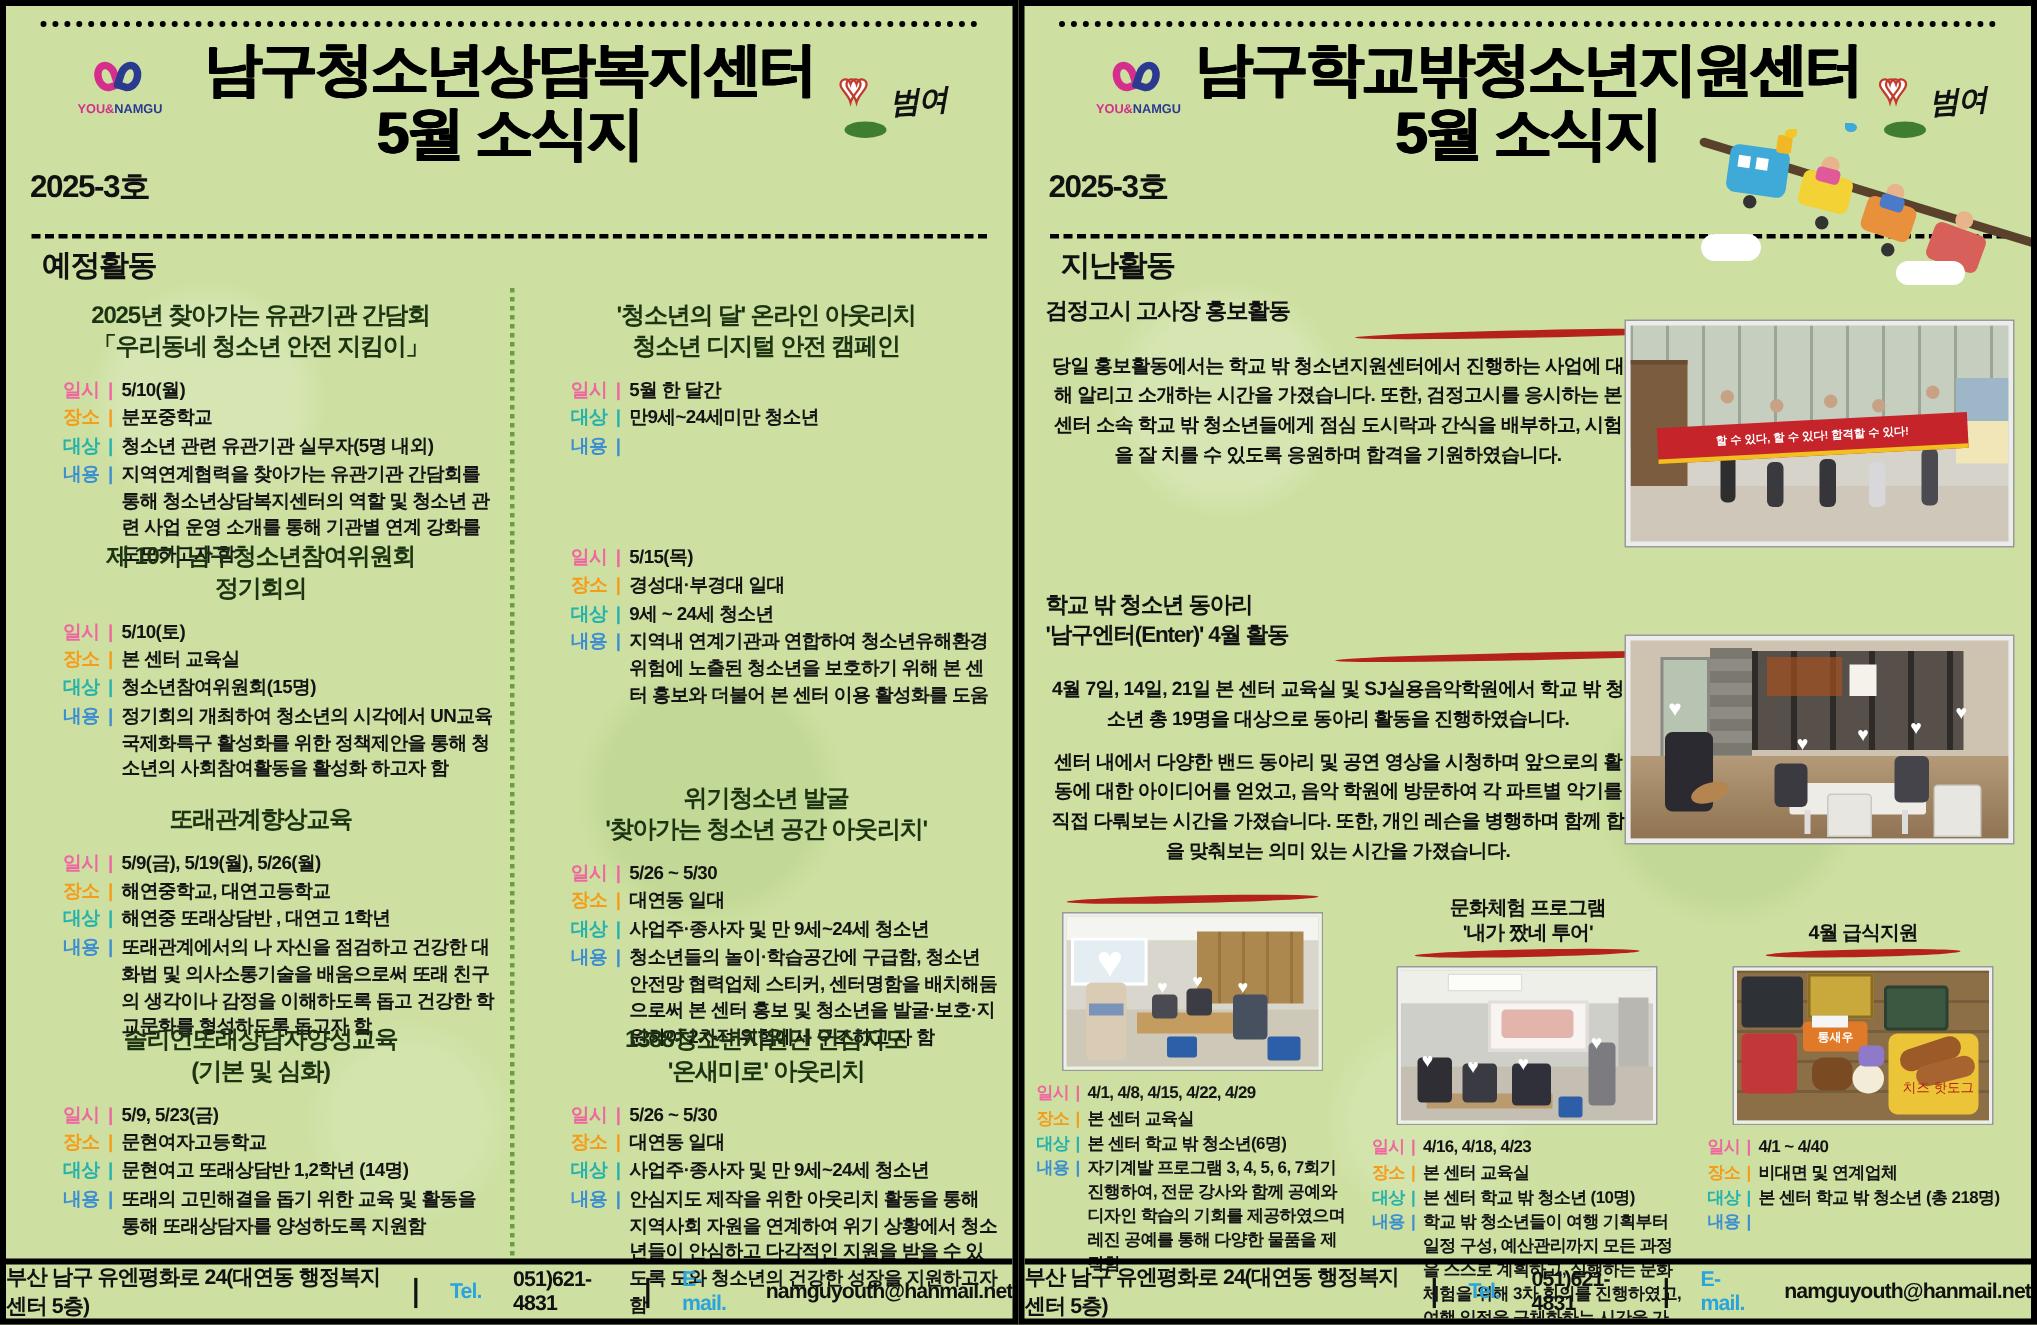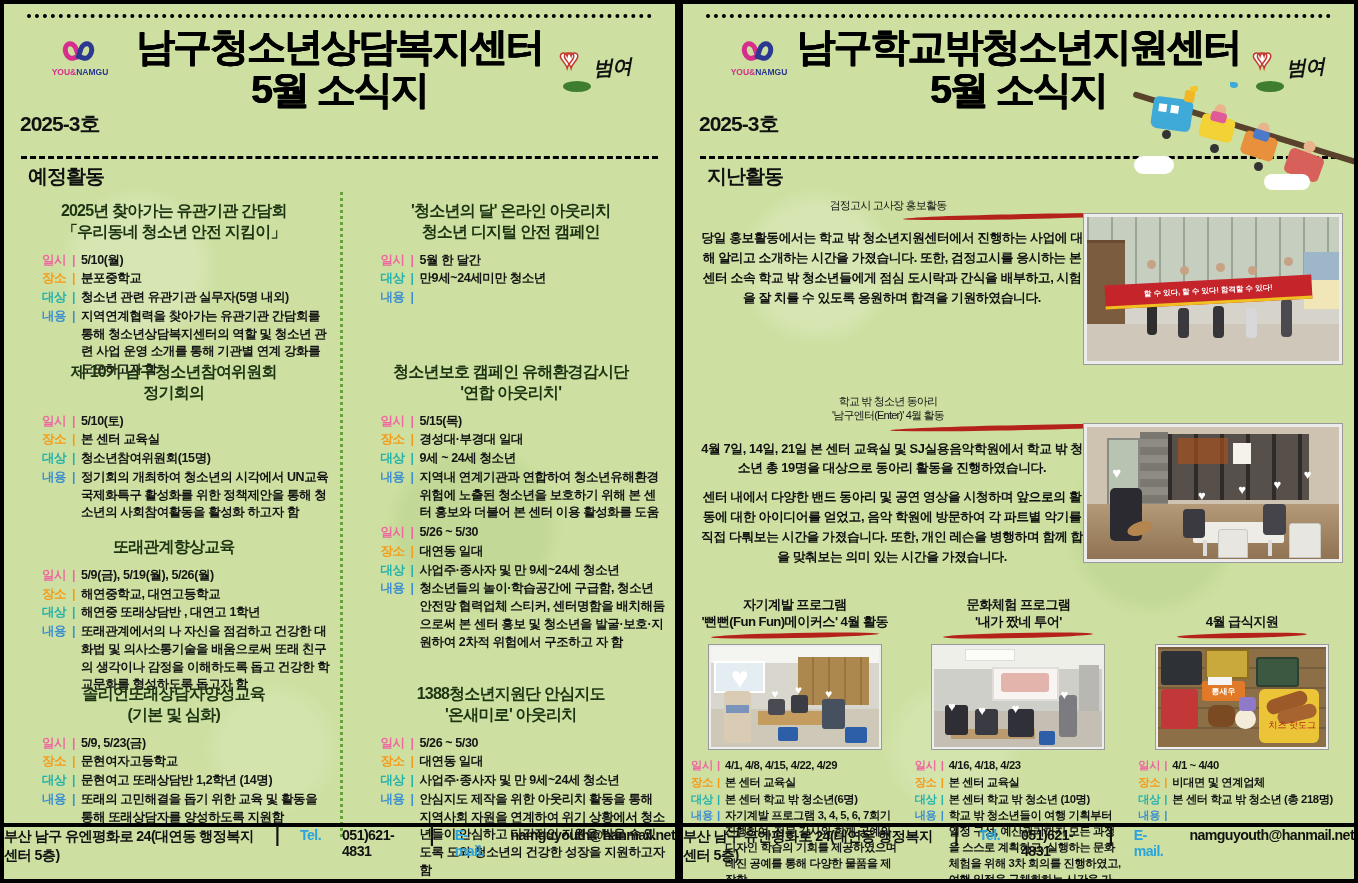--- a/index.html
+++ b/index.html
@@ -46,40 +46,40 @@
   .item-title { text-align:center; font-size:16px; font-weight:900; color:#1d3413; white-space:pre-line; line-height:1.3; margin-bottom:9px; letter-spacing:-0.8px; }
   .frow { display:flex; font-size:12.5px; font-weight:700; line-height:1.42; color:#141414; margin:1px 0; padding-left:26px; letter-spacing:-0.4px; }
   .fl { flex:0 0 30px; }
   .fs { flex:0 0 9px; }
   .fv { flex:1; padding-right:2px; }
 
   
   .sec { position:relative; margin-left:14px; }
   .sec1 { height:196px; margin-top:8px; }
   .sec2 { height:196px; }
-  .sec-title { width:382px; text-align:center; font-size:11px; font-weight:400; white-space:pre-line; line-height:1.3; letter-spacing:-0.8px; }
+  .sec-title { width:382px; font-size:15px; font-weight:700; white-space:pre-line; line-height:1.3; letter-spacing:-0.8px; }
   .swoosh { height:5px; border-radius:50%; margin:2px auto 8px; transform:rotate(-1.2deg); }
   .sec-text { width:390px; text-align:center; font-size:12.8px; font-weight:700; line-height:1.55; color:#101010; margin-top:9px; letter-spacing:-0.4px; }
   .ph { position:absolute; border:3px solid #ececec; box-shadow:0 0 0 1px #9a9a9a; overflow:hidden; background:#d6d3ca; }
   .sec-photo1 { top:16px; right:12px; width:258px; height:150px; }
   .sec-photo2 { top:30px; right:12px; width:258px; height:138px; }
 
   .programs { display:flex; margin-top:4px; }
   .prog { width:33.33%; padding:0 6px; position:relative; text-align:center; }
   .prog-title { font-size:13.2px; font-weight:900; white-space:pre-line; line-height:1.3; min-height:36px; display:flex; align-items:flex-end; justify-content:center; letter-spacing:-0.6px; }
   .prog .swoosh { margin:3px auto 7px; }
   .prog-photo { position:relative; width:172px; height:104px; margin:0 auto; border:2px solid #eee; box-shadow:0 0 0 1px #999; overflow:hidden; }
   .prog-fields { text-align:left; margin-top:9px; }
   .prog .frow { font-size:11.3px; padding-left:2px; line-height:1.4; }
   .prog .fl { flex:0 0 26px; }
   .prog .fs { flex:0 0 8px; }
 
   .footer {
-    position:absolute; left:0; right:0; bottom:16px; height:40px; border-top:4px solid #000;
-    display:flex; justify-content:center; gap:21px;
+    position:absolute; left:0; right:0; bottom:0; height:40px; border-top:4px solid #000;
+    display:flex; align-items:center; justify-content:center; gap:21px;
     font-size:14.2px; font-weight:800; letter-spacing:-0.6px;
   }
   .footer .bar { font-size:17px; font-weight:900; transform:scaleY(1.25); }
 
   .abs { position:absolute; }
   .heart { color:#fff; position:absolute; }
 
   
   .train { position:absolute; right:2px; top:86px; width:218px; height:92px; }
 </style>
@@ -228,22 +228,20 @@
               <span class="fs" style="color: rgb(39, 178, 171);">|</span>
               <span class="fv">만9세~24세미만 청소년</span>
             </div>
           <div class="frow">
               <span class="fl" style="color: rgb(62, 143, 208);">내용</span>
               <span class="fs" style="color: rgb(62, 143, 208);">|</span>
             </div>
         </div>
 
         <div class="item">
-          <div class="item-title">청소년보호 캠페인 유해환경감시단
-'연합 아웃리치'</div>
           <div class="frow">
               <span class="fl" style="color: rgb(238, 103, 160);">일시</span>
               <span class="fs" style="color: rgb(238, 103, 160);">|</span>
               <span class="fv">5/15(목)</span>
             </div>
           <div class="frow">
               <span class="fl" style="color: rgb(245, 156, 27);">장소</span>
               <span class="fs" style="color: rgb(245, 156, 27);">|</span>
               <span class="fv">경성대·부경대 일대</span>
             </div>
@@ -253,20 +251,22 @@
               <span class="fv">9세 ~ 24세 청소년</span>
             </div>
           <div class="frow">
               <span class="fl" style="color: rgb(62, 143, 208);">내용</span>
               <span class="fs" style="color: rgb(62, 143, 208);">|</span>
               <span class="fv">지역내 연계기관과 연합하여 청소년유해환경 위험에 노출된 청소년을 보호하기 위해 본 센터 홍보와 더불어 본 센터 이용 활성화를 도움</span>
             </div>
         </div>
 
         <div class="item">
+          <div class="item-title">위기청소년 발굴
+'찾아가는 청소년 공간 아웃리치'</div>
           <div class="frow">
               <span class="fl" style="color: rgb(238, 103, 160);">일시</span>
               <span class="fs" style="color: rgb(238, 103, 160);">|</span>
               <span class="fv">5/26 ~ 5/30</span>
             </div>
           <div class="frow">
               <span class="fl" style="color: rgb(245, 156, 27);">장소</span>
               <span class="fs" style="color: rgb(245, 156, 27);">|</span>
               <span class="fv">대연동 일대</span>
             </div>
@@ -422,22 +422,20 @@
         <span class="heart" style="left:74%;top:38%;font-size:13px">♥</span>
         <span class="heart" style="left:86%;top:30%;font-size:13px">♥</span>
         <div class="abs" style="left:38%;bottom:16%;width:9%;height:22%;background:#3a3a40;border-radius:4px"></div>
         <div class="abs" style="left:70%;bottom:18%;width:9%;height:24%;background:#44444a;border-radius:4px"></div>
       </div>
     </div>
 
     <div class="programs">
 
       <div class="prog">
-        <div class="prog-title">자기계발 프로그램
-'뻔뻔(Fun Fun)메이커스' 4월 활동</div>
         <div class="swoosh" style="width: 168px; background: rgb(181, 34, 26);"></div>
         <div class="prog-photo">
           <div class="abs" style="left:0;top:0;right:0;height:16%;background:#f4f4f0"></div>
           <div class="abs" style="left:0;top:16%;right:0;height:48%;background:#d9d7cd"></div>
           <div class="abs" style="left:2%;top:14%;width:30%;height:32%;background:#e3edf2;border:2px solid #fff"></div>
           <div class="abs" style="left:52%;top:10%;width:42%;height:48%;background:repeating-linear-gradient(90deg,#ad884e 0 14px,#9a7440 14px 16px)"></div>
           <div class="abs" style="left:0;bottom:0;right:0;height:38%;background:#cdc8b8"></div>
           <div class="abs" style="left:28%;bottom:22%;width:44%;height:14%;background:#c59c60"></div>
           <div class="abs" style="left:8%;bottom:4%;width:16%;height:52%;background:#d9cbb4;border-radius:4px"></div>
           <div class="abs" style="left:9%;bottom:34%;width:14%;height:8%;background:#7a93b8"></div>

